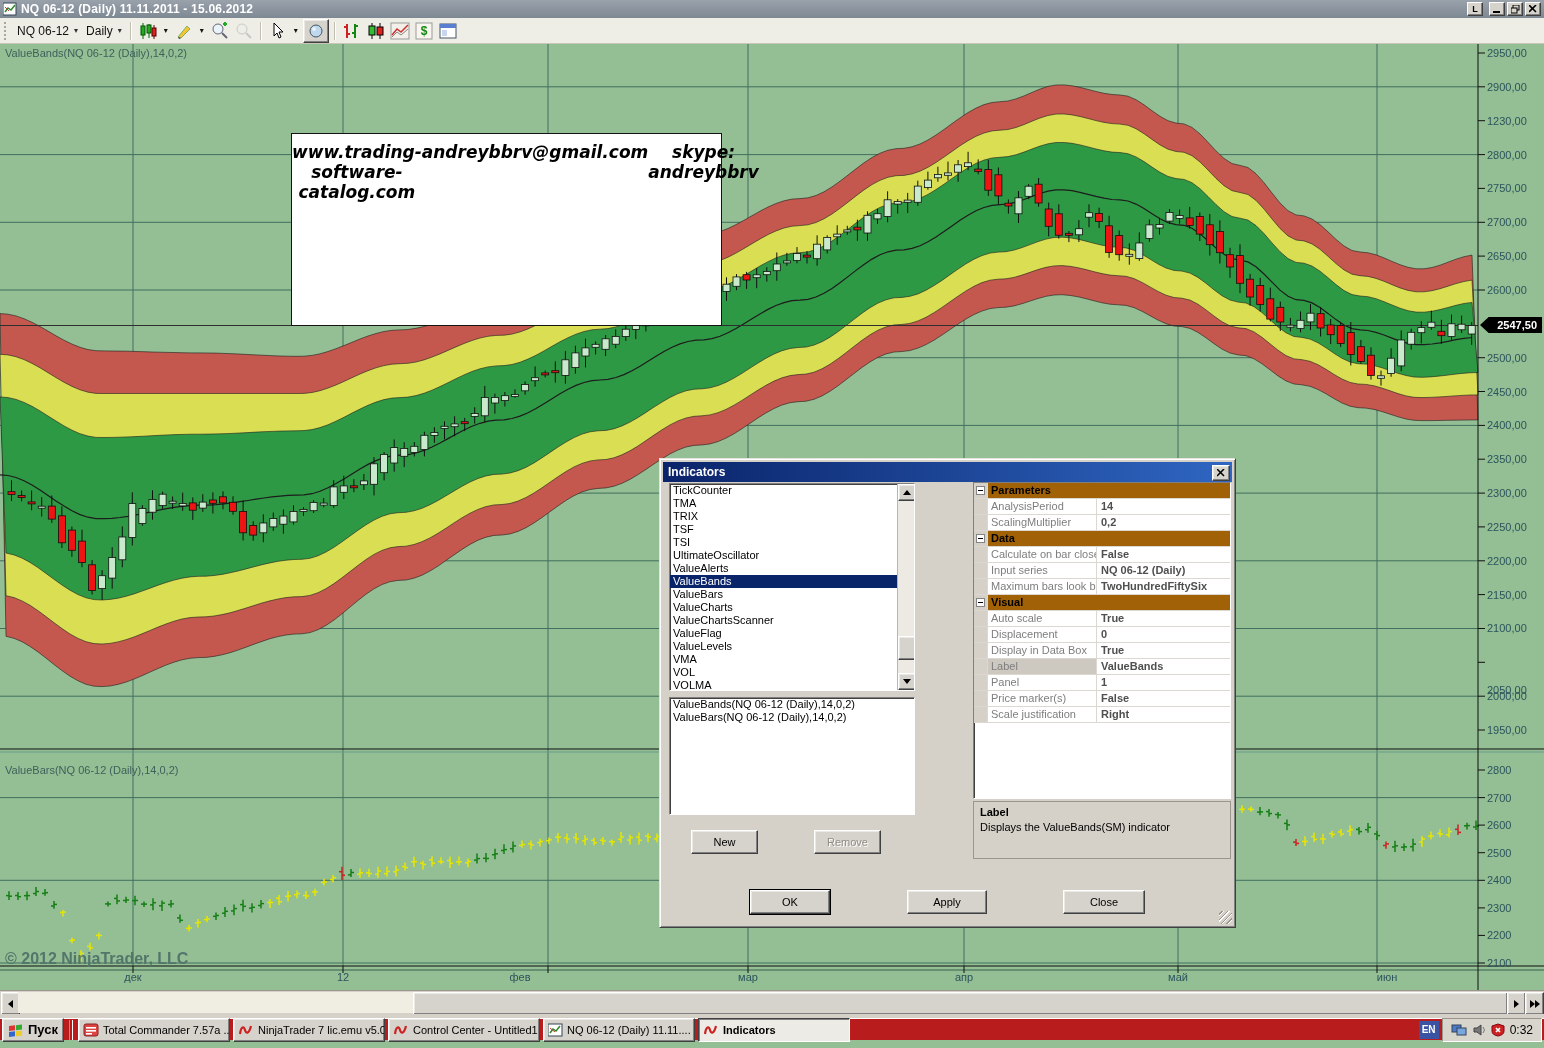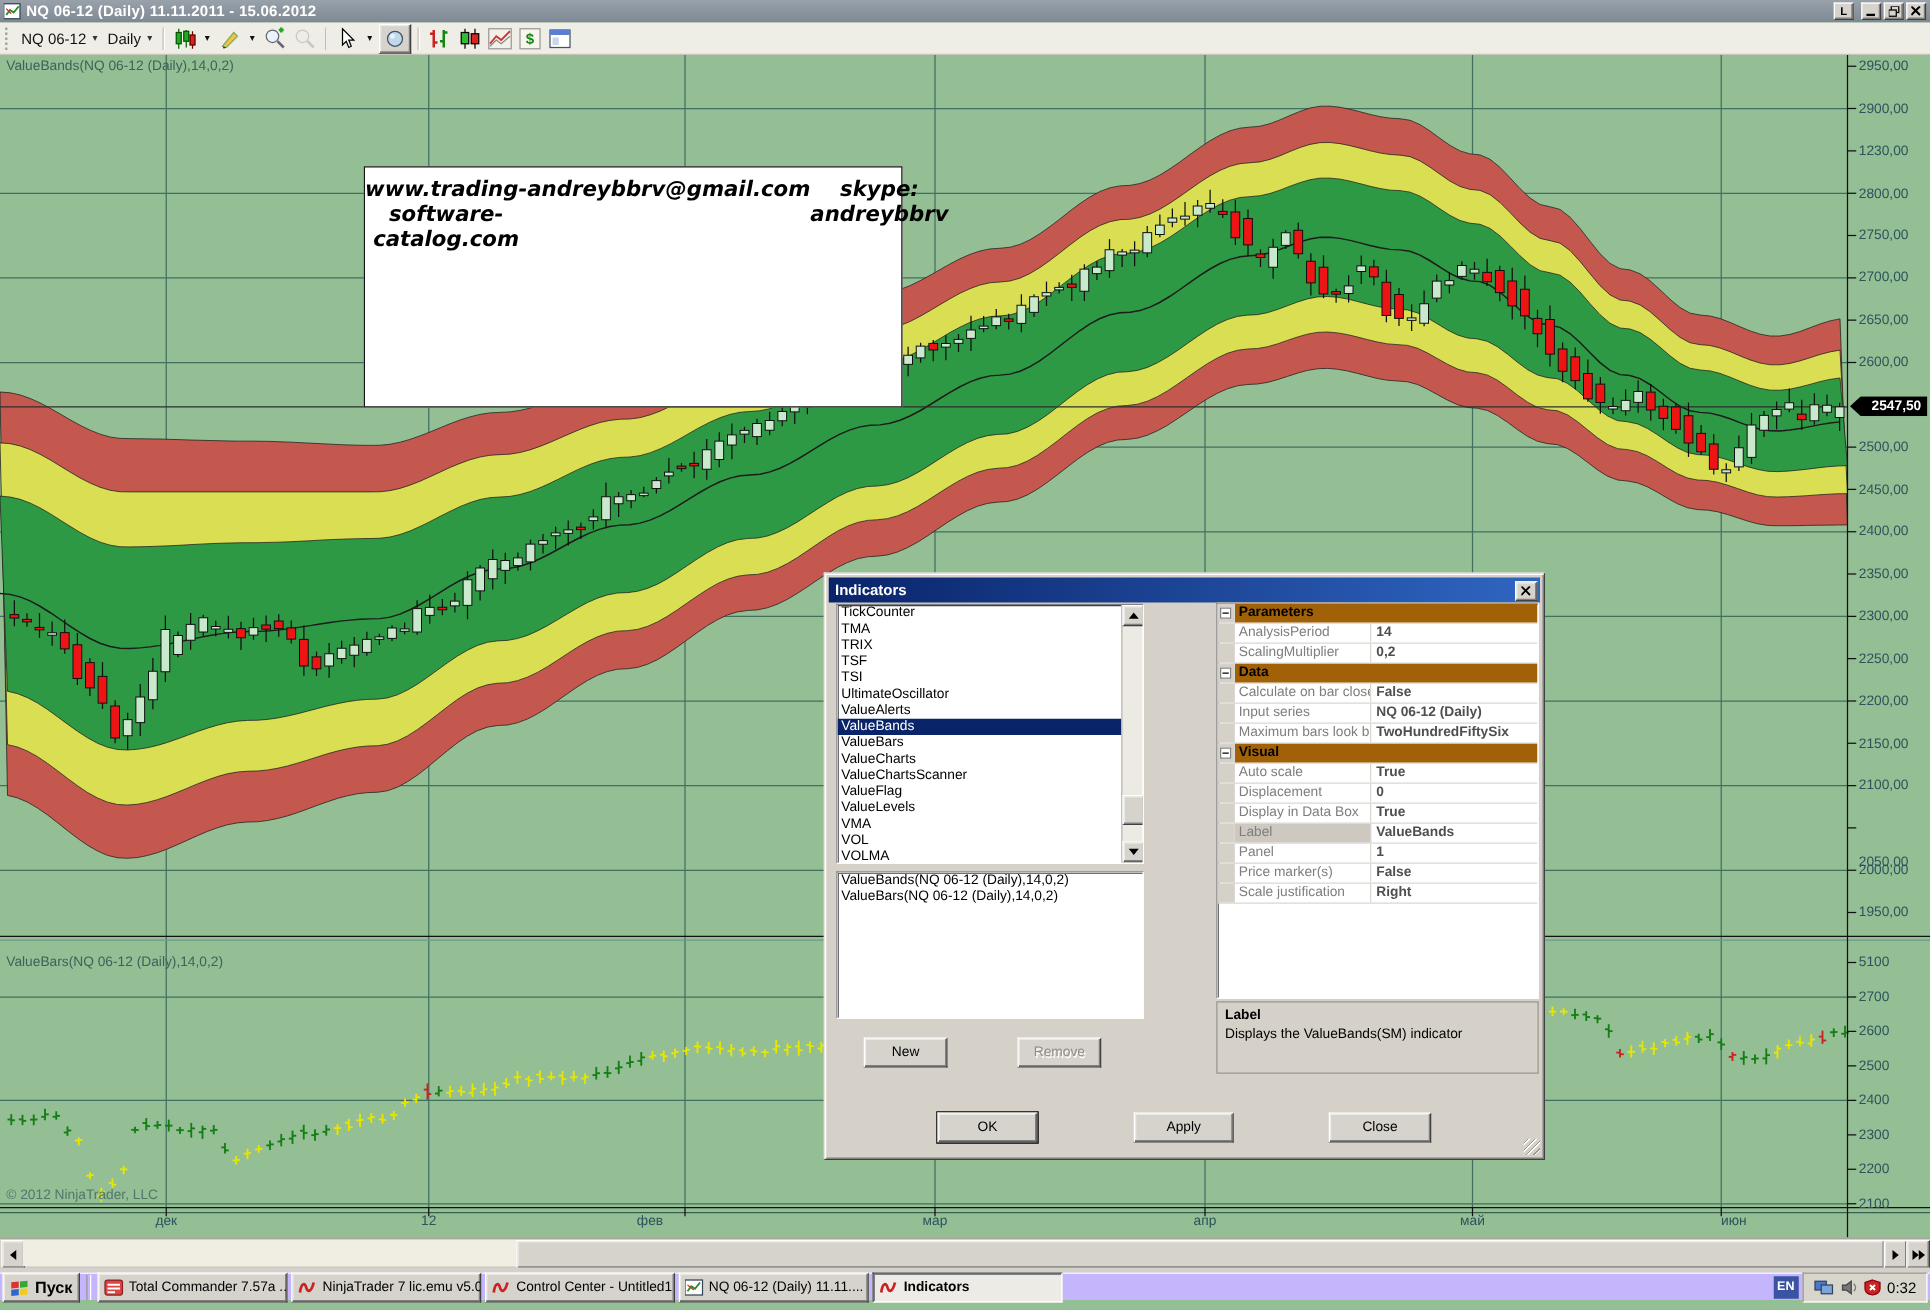--- a/index.html
+++ b/index.html
@@ -14,21 +14,21 @@
     font-size:9px;font-weight:bold;color:#000;box-sizing:border-box;padding:0;}
   .toolbar{position:absolute;left:0;top:18px;width:100%;height:26px;z-index:4;background:#EFEEE6;
     border-bottom:1px solid #C9C6B8;display:flex;align-items:center;padding:0 3px;box-sizing:border-box;}
   .grip{width:3px;height:18px;border-left:2px dotted #A9A69A;margin:0 4px 0 1px;}
   .dd{display:flex;align-items:center;height:20px;padding:0 4px;font-size:12px;color:#111;cursor:default;}
   .dd .arr{font-size:8px;margin-left:5px;color:#333;}
   .tsep{width:1px;height:18px;background:#C2BFB2;border-right:1px solid #fff;margin:0 4px;}
   .tico{width:22px;height:20px;display:flex;align-items:center;justify-content:center;margin:0 1px;}
   
   .plabel{position:absolute;font-size:11px;color:#3E615A;z-index:1;white-space:pre;}
-  .copyright{position:absolute;left:5px;top:950px;font-size:11px;color:#53766B;z-index:1;}
+  .copyright{position:absolute;left:5px;top:950px;font-size:16px;color:#53766B;z-index:1;font-weight:bold;}
   .ylab{position:absolute;font-size:11px;color:#2B545C;z-index:1;white-space:nowrap;}
   .xlab{position:absolute;top:971px;font-size:11px;color:#2B545C;transform:translateX(-50%);z-index:1;}
   .pricemarker{position:absolute;left:1480px;width:62px;height:16px;background:#000;color:#fff;
     font-size:11px;font-weight:bold;line-height:16px;text-align:right;padding-right:5px;box-sizing:border-box;
     clip-path:polygon(0 50%,14% 0,100% 0,100% 100%,14% 100%);z-index:2;}
   
   .watermark{position:absolute;left:291px;top:133px;width:431px;height:193px;background:#FFF;border:1px solid #141414;
     z-index:3;text-align:center;font-family:"DejaVu Sans",sans-serif;font-weight:bold;font-style:italic;
     font-size:17px;color:#000;display:flex;flex-direction:row;justify-content:space-evenly;padding:8px 0;box-sizing:border-box;}
   
@@ -68,21 +68,21 @@
   .desc b{display:block;margin-bottom:3px;}
   .dgrip{position:absolute;right:3px;bottom:3px;width:13px;height:13px;
     background:repeating-linear-gradient(135deg,transparent 0 2px,#9A968E 2px 3px,#fff 3px 4px);}
   
   .hscroll{position:absolute;left:0;top:990px;width:1544px;height:24px;background:#D5D1C9;z-index:4;border-top:1px solid #9A968E;box-sizing:border-box;}
   .hs-track{position:absolute;left:18px;top:1px;height:21px;right:38px;background:#F0EEE2;}
   .hs-btn{position:absolute;top:1px;width:17px;height:21px;display:flex;align-items:center;justify-content:center;}
   .hs-thumb{position:absolute;left:413px;top:1px;width:1093px;height:21px;}
   .framestrip{position:absolute;left:0;top:1014px;width:1544px;height:4px;background:#D5D1C9;z-index:4;}
   
-  .taskbar{position:absolute;left:0;top:1018px;width:1544px;height:22px;background:#c4b5fd;border-top:1px solid #FFF;
+  .taskbar{position:absolute;left:0;top:1018px;width:1544px;height:22px;background:#b91c1c;border-top:1px solid #FFF;
     display:flex;align-items:center;padding:0 2px;box-sizing:border-box;z-index:8;gap:3px;}
   .startbtn{height:24px;width:62px;display:flex;align-items:center;justify-content:center;gap:4px;
     font-weight:bold;font-size:13px;color:#000;}
   .tdiv{width:2px;height:20px;border-left:1px solid #9A968E;border-right:1px solid #FFF;margin:0 2px;}
   .task{height:24px;width:152px;display:flex;align-items:center;gap:4px;padding:0 4px;font-size:11px;color:#000;
     white-space:nowrap;overflow:hidden;box-sizing:border-box;flex:none;}
   .task.active{background:#EDEBE5;border-color:#404040 #FFF #FFF #404040;box-shadow:inset 1px 1px 0 #808080;font-weight:bold;}
   .tray{margin-left:auto;display:flex;align-items:center;gap:3px;}
   .enbox{width:20px;height:18px;background:#3A53A3;color:#fff;font-size:10px;font-weight:bold;
     display:flex;align-items:center;justify-content:center;}
@@ -976,21 +976,21 @@
     <div class="ylab" style="left: 1487px; top: 419px;">2400,00</div>
     <div class="ylab" style="left: 1487px; top: 453px;">2350,00</div>
     <div class="ylab" style="left: 1487px; top: 487px;">2300,00</div>
     <div class="ylab" style="left: 1487px; top: 521px;">2250,00</div>
     <div class="ylab" style="left: 1487px; top: 555px;">2200,00</div>
     <div class="ylab" style="left: 1487px; top: 589px;">2150,00</div>
     <div class="ylab" style="left: 1487px; top: 622px;">2100,00</div>
     <div class="ylab" style="left: 1487px; top: 656px; margin-top: 28px;">2050,00</div>
     <div class="ylab" style="left: 1487px; top: 690px;">2000,00</div>
     <div class="ylab" style="left: 1487px; top: 724px;">1950,00</div>
-    <div class="ylab" style="left: 1487px; top: 764px;">5100</div>
+    <div class="ylab" style="left: 1487px; top: 764px;">2800</div>
     <div class="ylab" style="left: 1487px; top: 792px;">2700</div>
     <div class="ylab" style="left: 1487px; top: 819px;">2600</div>
     <div class="ylab" style="left: 1487px; top: 847px;">2500</div>
     <div class="ylab" style="left: 1487px; top: 874px;">2400</div>
     <div class="ylab" style="left: 1487px; top: 902px;">2300</div>
     <div class="ylab" style="left: 1487px; top: 929px;">2200</div>
     <div class="ylab" style="left: 1487px; top: 957px;">2100</div>
   </div>
 <div id="time-axis">
     <div class="xlab" style="left: 133px;">дек</div>

